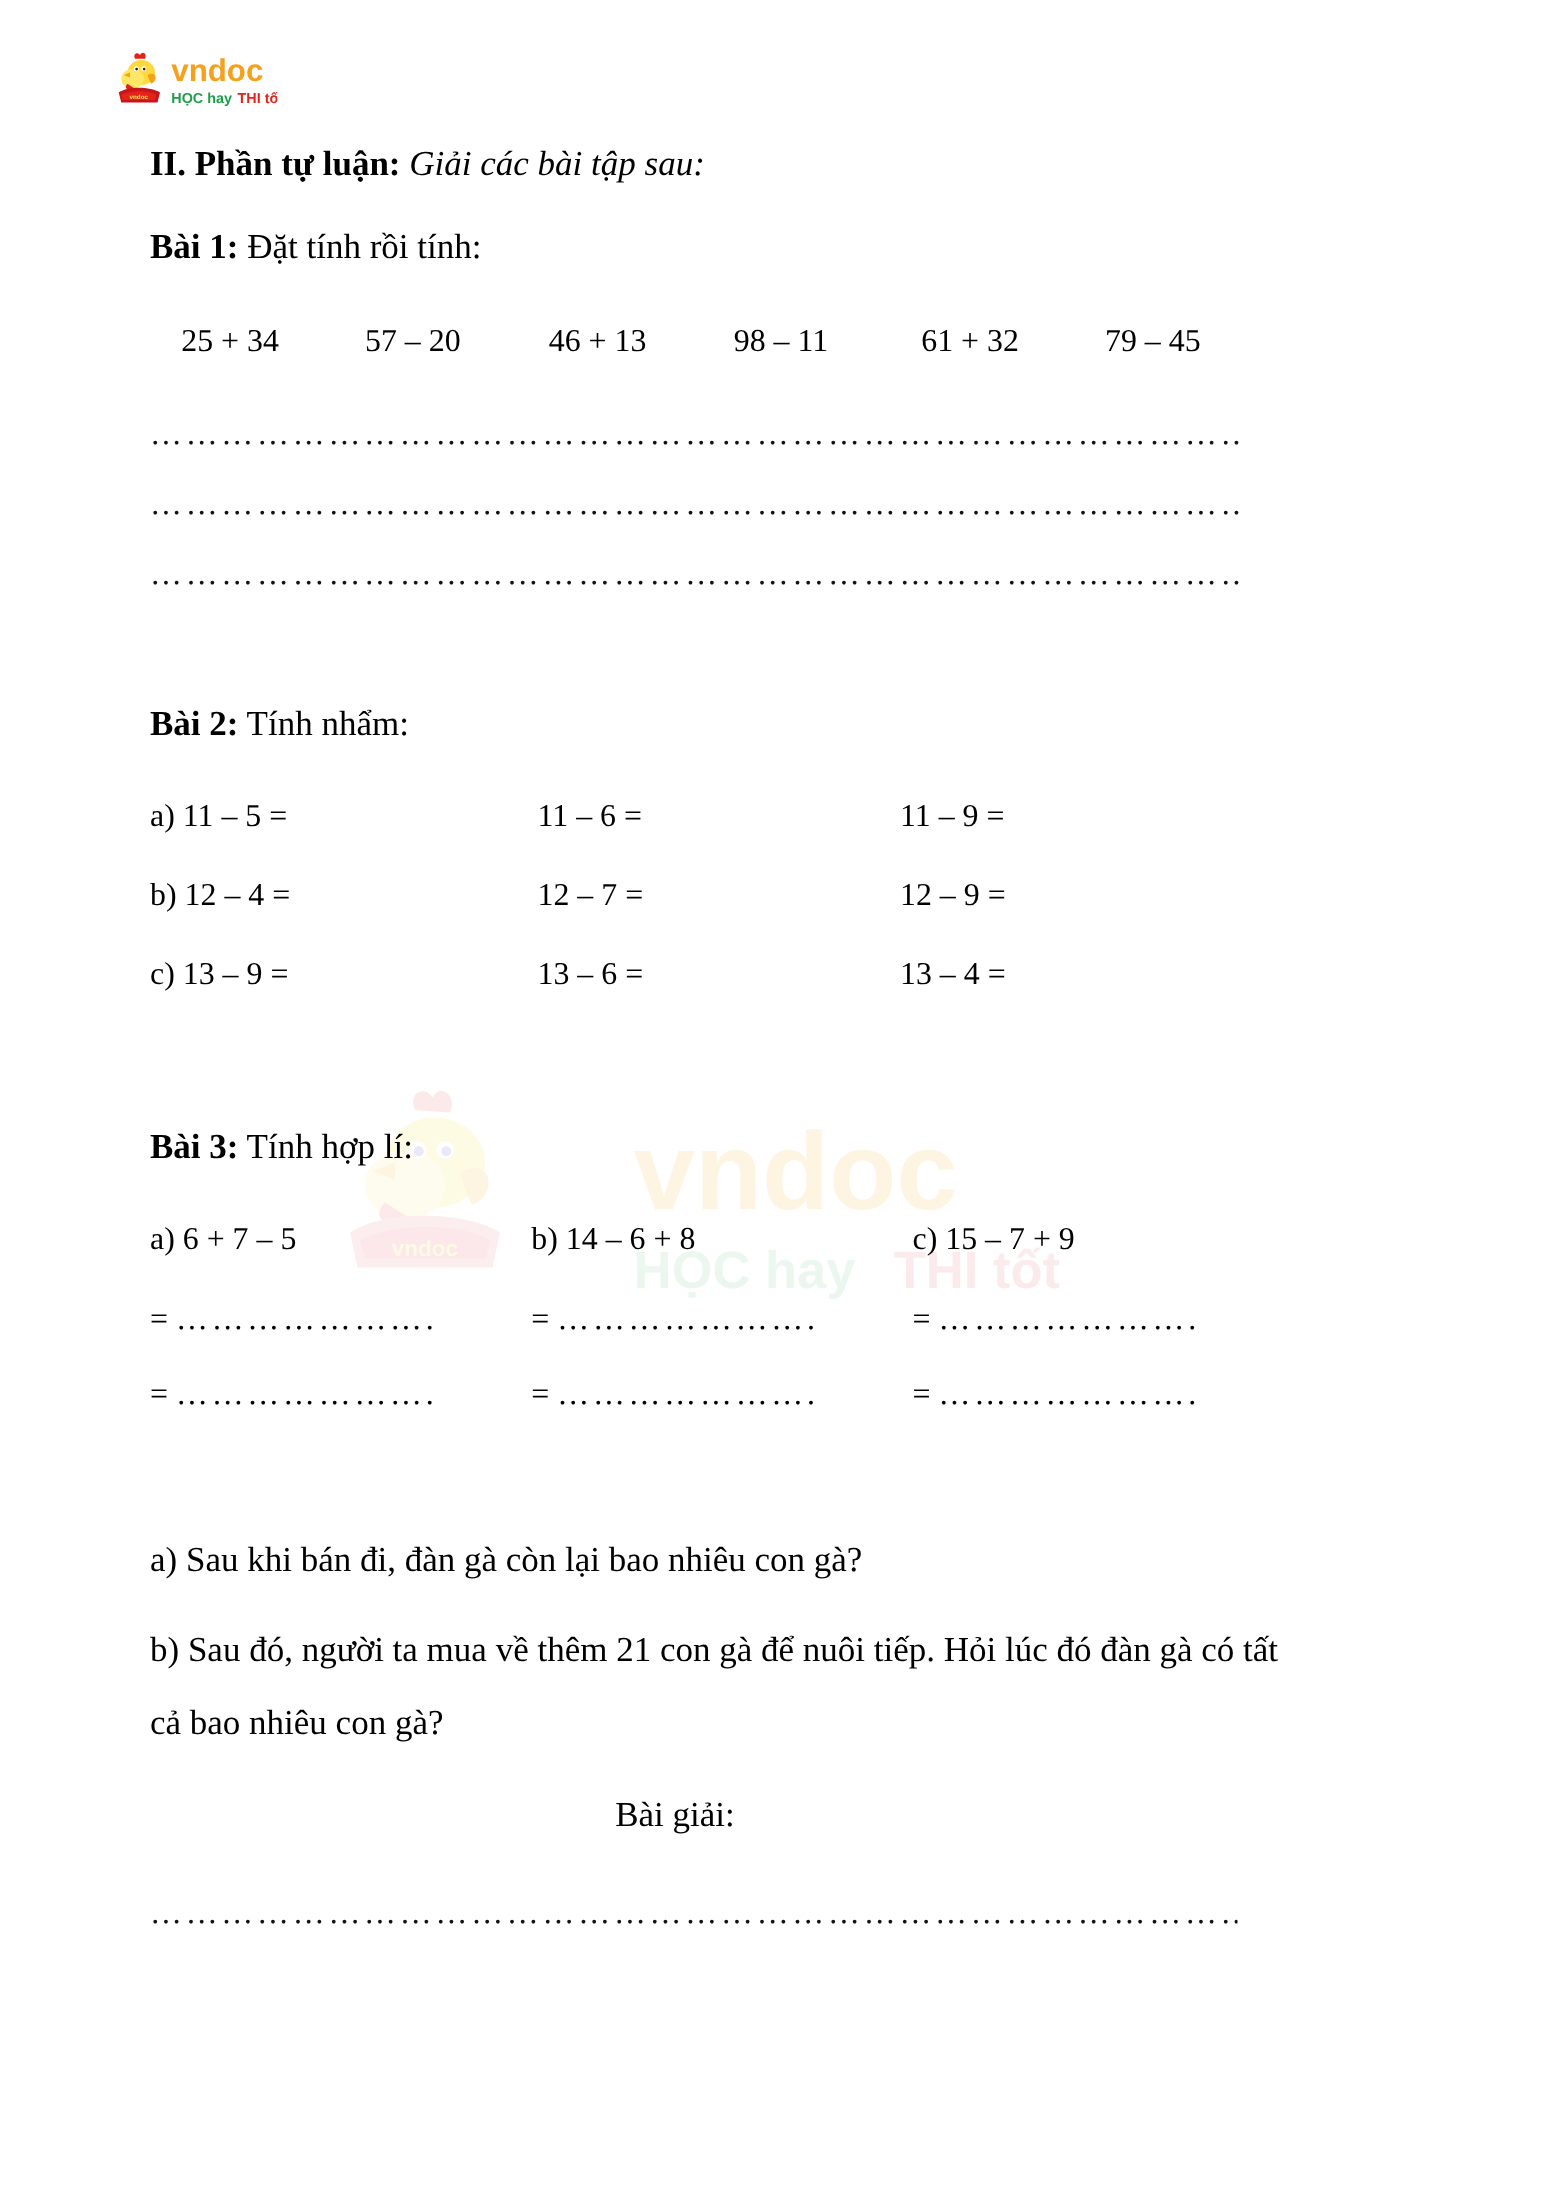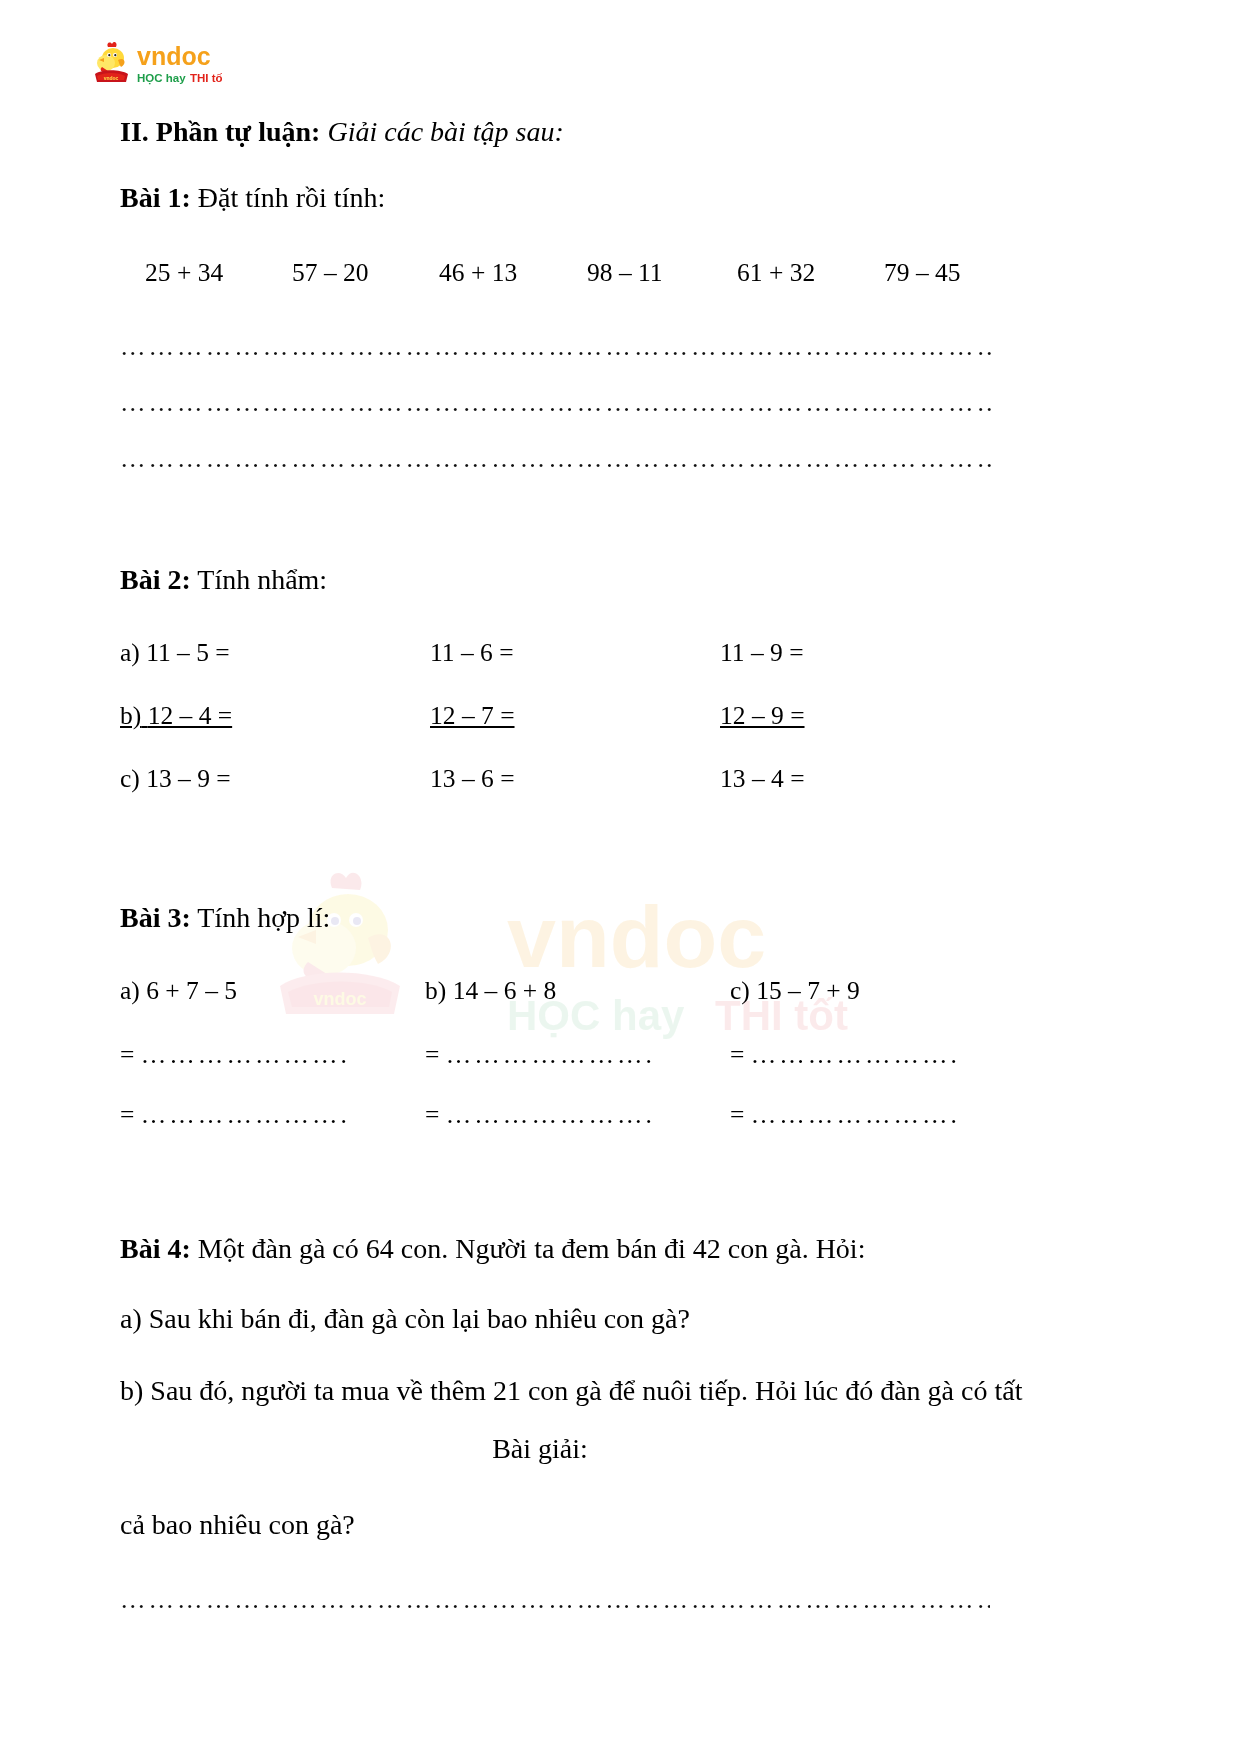--- a/index.html
+++ b/index.html
@@ -191,21 +191,21 @@
     <div class="line" style="margin-bottom:44px;">
       <span class="bold">Bài 2:</span>
       <span>Tính nhẩm:</span>
     </div>
 
     <div class="grid3" style="margin-bottom:33px;">
       <span><span>a)</span> <span>11 – 5 =</span></span>
       <span>11 – 6 =</span>
       <span>11 – 9 =</span>
     </div>
-    <div class="grid3" style="margin-bottom:33px;text-decoration:underline;">
+    <div class="grid3" style="margin-bottom:33px;">
       <span><span>b)</span> <span>12 – 4 =</span></span>
       <span>12 – 7 =</span>
       <span>12 – 9 =</span>
     </div>
     <div class="grid3" style="margin-bottom:110px;font-family:Liberation Serif, serif;">
       <span><span>c)</span> <span>13 – 9 =</span></span>
       <span>13 – 6 =</span>
       <span>13 – 4 =</span>
     </div>
 
@@ -224,27 +224,23 @@
       <span class="eqline"><span>=</span> <span class="eq-dots">………………….</span></span>
       <span class="eqline"><span>=</span> <span class="eq-dots">………………….</span></span>
       <span class="eqline"><span>=</span> <span class="eq-dots">………………….</span></span>
     </div>
     <div class="grid3b" style="margin-bottom:105px;">
       <span class="eqline"><span>=</span> <span class="eq-dots">………………….</span></span>
       <span class="eqline"><span>=</span> <span class="eq-dots">………………….</span></span>
       <span class="eqline"><span>=</span> <span class="eq-dots">………………….</span></span>
     </div>
 
-    <div class="line" style="margin-bottom:42px;">
-      <span class="bold">Bài 4:</span>
-      <span>Một đàn gà có 64 con. Người ta đem bán đi 42 con gà. Hỏi:</span>
-    </div>
 
     <div class="line" style="">a) Sau khi bán đi, đàn gà còn lại bao nhiêu con gà?</div>
     <div class="line" style="margin-bottom:30px;margin-top:44px;">b) Sau đó, người ta mua về thêm 21 con gà để nuôi tiếp. Hỏi lúc đó đàn gà có tất</div>
+    <div class="line" style="margin-bottom:46px;">cả bao nhiêu con gà?</div>
+
     <div class="line center" style="margin-bottom:48px; width:840px;">Bài giải:</div>
-
-    <div class="line" style="margin-bottom:46px;">cả bao nhiêu con gà?</div>
 
     <div class="dots" style="width:870px;">…………………………………………………………………………………………………………</div>
 
   </div>
 </div>
 
 </body></html>

